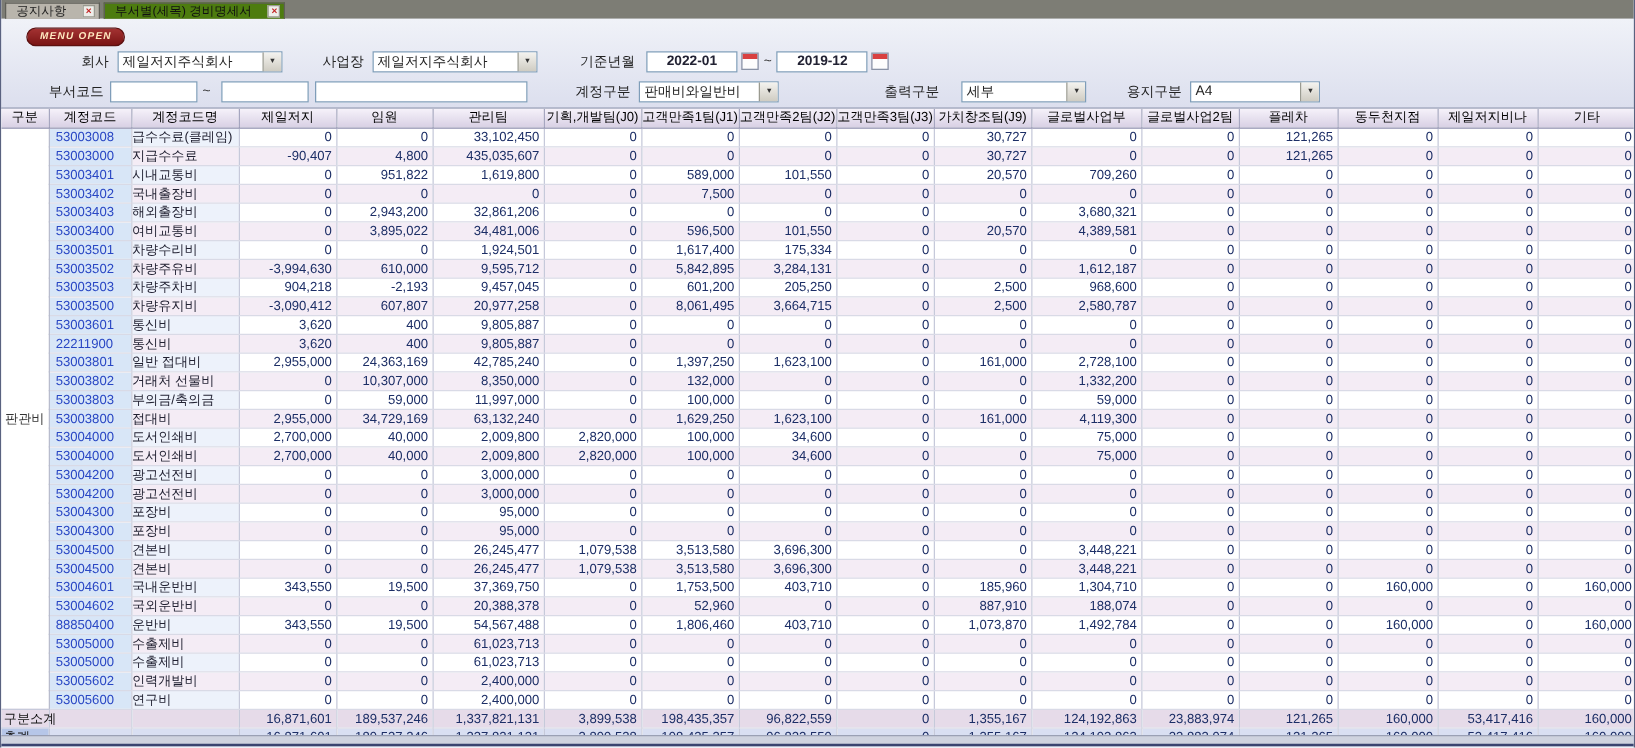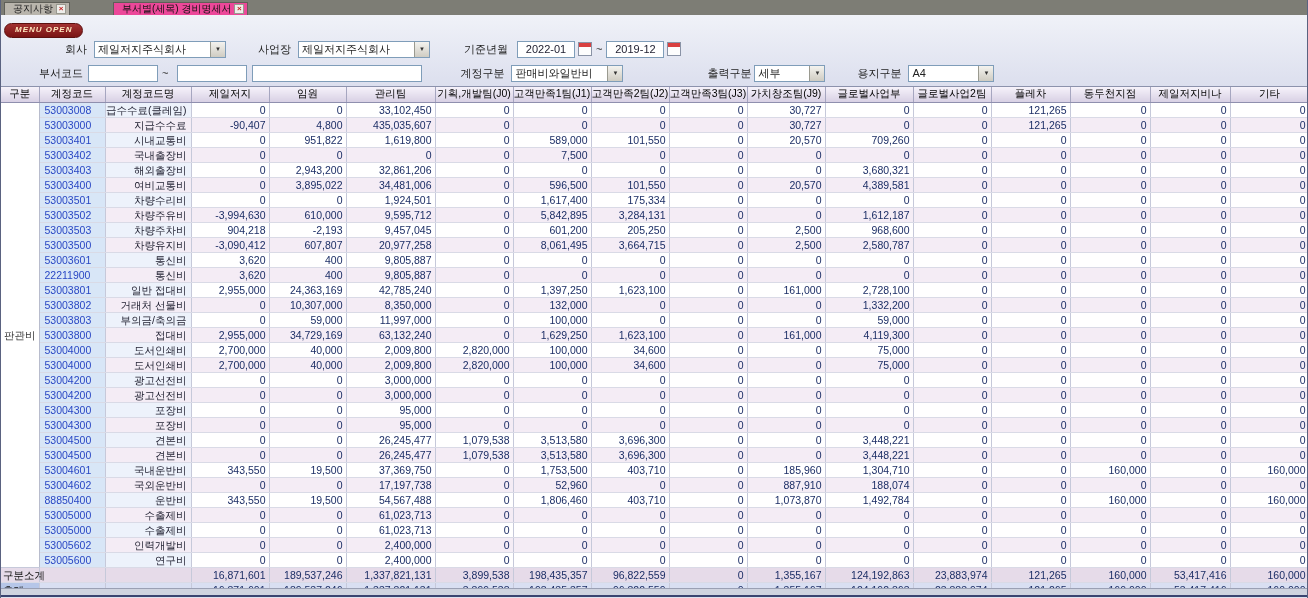--- a/index.html
+++ b/index.html
@@ -1,57 +1,57 @@
 <!DOCTYPE html>
 <html><head>
 <meta charset="utf-8">
 <style>
   * { box-sizing: border-box; margin: 0; padding: 0; }
   html,body { width:1308px; height:598px; overflow:hidden; }
   body { font-family:"Liberation Sans","DejaVu Sans",sans-serif; background:#dde1ee; border-left:1px solid #5a6280; border-right:1px solid #5a6280; }
 
   
   .tabbar { height:15px; background:#7d7d75; display:flex; align-items:flex-end; padding:2px 0 0 3px; gap:3px; }
-  .tab { height:13px; display:flex; align-items:center; gap:3px; padding:0 3px 0 8px; font-size:10px; border:1px solid #5f5f58; border-bottom:none; cursor:default; white-space:nowrap; }
+  .tab { height:13px; display:flex; align-items:center; gap:13px; padding:0 3px 0 8px; font-size:10px; border:1px solid #5f5f58; border-bottom:none; cursor:default; white-space:nowrap; }
   .tab.inactive { background:#b9b5ac; color:#222; }
-  .tab.active { background:#ec4899; color:#111;margin-left:40px; }
+  .tab.active { background:#4d7c0f; color:#111; }
   .tab-close { width:10px; height:10px; font-size:8px; line-height:8px; text-align:center; color:#c22222; background:#eeeeea; border:1px solid #99998f; font-weight:bold; }
 
   
   .toolbar { height:72px; background:linear-gradient(#f0f2f8,#dcdfee); border-bottom:1px solid #8c92ac; }
-  .menurow { height:22px; padding:3px 0 0 3px; }
+  .menurow { height:22px; padding:3px 0 0 3px;margin-left:17px; }
   .menu-open { display:inline-block; background:linear-gradient(#a33232,#7a1414); color:#ffe9c0; font-size:8px; font-weight:bold; font-style:italic; letter-spacing:1px; padding:2px 10px 3px; border-radius:8px; border:1px solid #5c1010; line-height:8px; }
   .frow { display:flex; align-items:center; height:24px; font-size:11px; color:#222; }
   .flabel { white-space:nowrap; }
   .combo { display:flex; align-items:center; height:17px; border:1px solid #7f9db9; background:#fff; }
   .combo .val { flex:1; padding:0 3px; font-size:11px; white-space:nowrap; overflow:hidden; }
   .combo .arrow { width:15px; align-self:stretch; background:linear-gradient(#f4f3ef,#cfccc2); border-left:1px solid #9a9a90; font-size:6px; display:flex; align-items:center; justify-content:center; color:#333; }
-  .dateinput { width:58px; height:17px; border:1px solid #7f9db9; background:#fff; font-weight:normal; font-size:11px; color:#223; display:flex; align-items:center; justify-content:center; }
+  .dateinput { width:73px; height:17px; border:1px solid #7f9db9; background:#fff; font-weight:bold; font-size:11px; color:#223; display:flex; align-items:center; justify-content:center; }
   .calicon { width:14px; height:14px; border:1px solid #8a93a6; background:linear-gradient(#d94040 0 4px,#fdfdfd 4px); margin-left:3px; }
   .textinput { height:17px; border:1px solid #7f9db9; background:#fff; font-size:11px; padding:0 3px; }
   .tilde { margin:0 4px; color:#333; }
   
   .lbl-company { margin-left:64px; }  .combo.company { width:132px; margin-left:7px; }
   .lbl-site { margin-left:32px; }     .combo.site { width:132px; margin-left:7px; }
   .lbl-period { margin-left:34px; }   .dateinput.from { margin-left:9px; }
   .lbl-dept { margin-left:38px; }     .input-dept { width:70px; margin-left:5px; }
   .input-deptname { width:170px; margin-left:5px; }
   .lbl-acct { margin-left:38px; }     .combo.acct { width:112px; margin-left:7px; }
-  .lbl-output { margin-left:84px; }   .combo.output { width:71px; margin-left:3px;align-items:center; }
-  .lbl-paper { margin-left:32px; }    .combo.paper { width:86px; margin-left:7px;justify-content:center; }
+  .lbl-output { margin-left:84px; }   .combo.output { width:100px; margin-left:18px;align-items:center; }
+  .lbl-paper { margin-left:32px; }    .combo.paper { width:104px; margin-left:7px;justify-content:center; }
 
   
   .gridwrap { height:501px; overflow:hidden; background:#fff; }
   table { border-collapse:collapse; table-layout:fixed; width:1308px; font-size:10.5px; }
   thead th { height:15px; font-weight:normal; color:#000; text-align:center; background:linear-gradient(#f6f2fa,#d8d0e4); border-right:1px solid #a6a6c0; border-bottom:1px solid #8f8fae; overflow:hidden; white-space:nowrap; }
   tbody tr { height:14.7px; }
   tbody td { border-right:1px solid #c6c9da; border-bottom:1px solid #d9dae6; overflow:hidden; white-space:nowrap; padding:0; line-height:14px; }
   td.num { text-align:right; padding-right:3px; color:#1c2e66; }
   td.code { color:#2947c4; text-align:left; padding-left:5px; }
-  td.name { text-align:right; padding-right:4px; color:#222233; }
+  td.name { padding-right:4px; color:#222233; }
   tr.wht td { background:#ffffff; }
   tr.lav td { background:#f4ecf5; }
   tr.wht td.code, tr.lav td.code { background:#d8e6f7; }
   tr.wht td.name { background:#edf2fb; }
   tr.lav td.name { background:#f4ecf5; }
   td.group { background:#efe8f3; text-align:center; vertical-align:middle; color:#333; border-right:1px solid #b8bccd; border-bottom:1px solid #c6c9da; }
   tr.subtotal td { background:#e6dbe9; }
   tr.total td { background:#d9dff2; }
   td.rowlabel { text-align:left; padding-left:2px; color:#111; overflow:visible; }
   tr.total td.rowlabel { background:#b6c6e8; }
@@ -611,21 +611,21 @@
           <td class="num">0</td>
           <td class="num">160,000</td>
           <td class="num">0</td>
           <td class="num">160,000</td>
         </tr>
         <tr class="lav">
           <td class="code">53004602</td>
           <td class="name">국외운반비</td>
           <td class="num">0</td>
           <td class="num">0</td>
-          <td class="num">17,197,738</td>
+          <td class="num">20,388,378</td>
           <td class="num">0</td>
           <td class="num">52,960</td>
           <td class="num">0</td>
           <td class="num">0</td>
           <td class="num">887,910</td>
           <td class="num">188,074</td>
           <td class="num">0</td>
           <td class="num">0</td>
           <td class="num">0</td>
           <td class="num">0</td>

